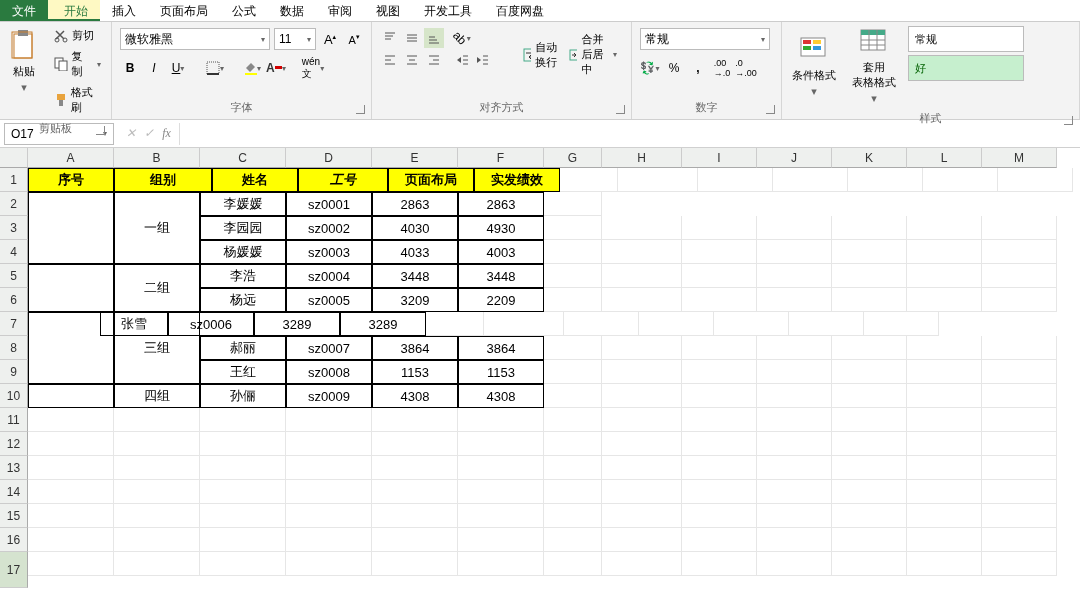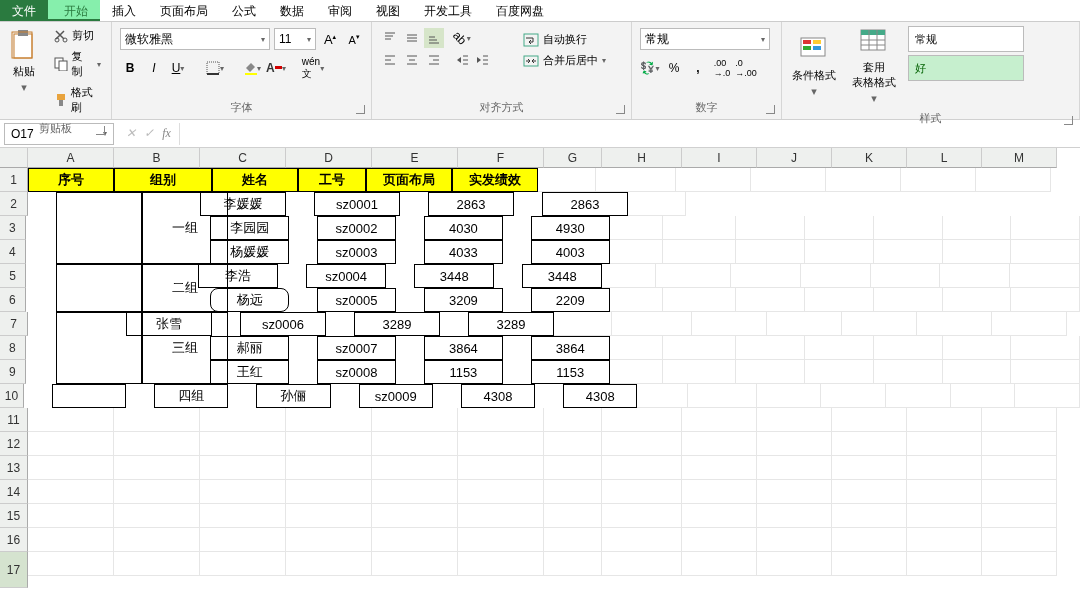--- a/index.html
+++ b/index.html
@@ -1,56 +1,56 @@
 <!DOCTYPE html>
 <html><head>
 <meta charset="utf-8">
 <style>
   * { box-sizing: border-box; margin: 0; padding: 0; }
   body { font-family: "Microsoft YaHei", sans-serif; font-size: 12px; background: #fff; width: 1080px; height: 606px; overflow: hidden; }
   .tabs { display: flex; background: #fff; border-bottom: 1px solid #ccc; height: 22px; }
   .tab { padding: 3px 12px; font-size: 12px; cursor: pointer; }
   .tab.file { background: #2a7a3f; color: #fff; }
-  .tab.active { background: #86efac; color: #2a7a3f; border-bottom: 2px solid #2a7a3f; padding-left: 16px; }
+  .tab.active { background: #fef9c3; color: #2a7a3f; border-bottom: 2px solid #2a7a3f; padding-left: 16px; }
   .ribbon { display: flex; background: #f3f3f3; border-bottom: 1px solid #d0d0d0; height: 98px; }
   .rgroup { display: flex; flex-direction: column; border-right: 1px solid #d6d6d6; padding: 2px 4px; }
   .rgroup-body { flex: 1; display: flex; align-items: flex-start; gap: 4px; }
   .rgroup-label { text-align: center; font-size: 11px; color: #666; padding: 2px 0; position: relative; }
   .rgroup-label::after { content: ""; position: absolute; right: 2px; bottom: 3px; width: 8px; height: 8px; border-right: 1px solid #888; border-bottom: 1px solid #888; }
   .big-btn { display: flex; flex-direction: column; align-items: center; justify-content: center; padding: 4px 6px; cursor: pointer; }
   .big-btn span { font-size: 11px; margin-top: 2px; }
   .small-btn { display: flex; align-items: center; gap: 4px; padding: 2px 4px; cursor: pointer; font-size: 11px; }
   .clip-col { display: flex; flex-direction: column; gap: 2px; padding: 2px; }
   .font-row { display: flex; align-items: center; gap: 4px; margin-bottom: 4px; }
   .font-name { width: 150px; height: 22px; border: 1px solid #bbb; padding: 2px 4px; background: #fff; display: flex; align-items: center; justify-content: space-between; cursor: pointer; }
   .font-size { width: 42px; height: 22px; border: 1px solid #bbb; padding: 2px 4px; background: #fff; display: flex; align-items: center; justify-content: space-between; cursor: pointer; }
   .ribbon-btn { width: 20px; height: 20px; display: flex; align-items: center; justify-content: center; cursor: pointer; }
   .align-grid { display: grid; grid-template-columns: repeat(3, 20px); grid-template-rows: repeat(2, 20px); gap: 2px; }
   .align-extra { display: flex; flex-direction: column; gap: 2px; }
-  .merge-col { display: flex; flex-direction: column; gap: 2px; padding: 2px; }
+  .merge-col { display: flex; flex-direction: row; gap: 2px; padding: 2px; }
   .num-fmt { width: 130px; height: 22px; border: 1px solid #bbb; background: #fff; display: flex; align-items: center; justify-content: space-between; padding: 2px 4px; cursor: pointer; }
   .num-row { display: flex; gap: 4px; margin-top: 4px; }
   .styles-cell { display: flex; align-items: stretch; }
   .style-preview { width: 120px; display: flex; flex-direction: column; gap: 3px; padding: 2px; }
   .style-box { border: 1px solid #bbb; background: #fff; padding: 4px 6px; font-size: 11px; height: 26px; display: flex; align-items: center; }
   .style-box.good { background: #c6efce; color: #006100; }
   .formula-bar { display: flex; align-items: center; border-bottom: 1px solid #d0d0d0; height: 28px; }
   .name-box { width: 110px; height: 22px; border: 1px solid #bbb; margin: 0 4px; padding: 2px 6px; display: flex; align-items: center; justify-content: space-between; background: #fff; }
   .fx-btns { display: flex; gap: 8px; padding: 0 8px; align-items: center; }
   .fx-btn { color: #888; cursor: pointer; font-style: italic; font-family: serif; }
   .formula-input { flex: 1; height: 22px; border-left: 1px solid #ddd; padding: 2px 6px; }
   .grid { position: relative; }
   .col-headers { display: flex; position: sticky; top: 0; }
   .corner { width: 28px; height: 20px; background: #eef0ee; border-right: 1px solid #ccc; border-bottom: 1px solid #aaa; }
   .colh { height: 20px; background: #eef0ee; border-right: 1px solid #ccc; border-bottom: 1px solid #aaa; text-align: center; font-size: 12px; line-height: 20px; color: #333; }
   .row { display: flex; }
   .rowh { width: 28px; background: #eef0ee; border-right: 1px solid #aaa; border-bottom: 1px solid #ccc; text-align: center; font-size: 12px; color: #333; display: flex; align-items: center; justify-content: center; }
   .cell { border-right: 1px solid #e6e6e6; border-bottom: 1px solid #e6e6e6; height: 24px; display: flex; align-items: center; justify-content: center; font-size: 13px; padding: 0 2px; overflow: hidden; white-space: nowrap; }
   .hdr { background: #ffff00; font-weight: bold; border: 1px solid #000 !important; }
-  .bcell { border: 1px solid #000 !important; margin-left: 28px; }
+  .bcell { border: 1px solid #000 !important; }
   .red-note { color: #d20000; font-weight: bold; font-size: 13px; justify-content: flex-start; }
   .rowh.active { background: #d5e3cf; }
   .dropdown-arrow { font-size: 8px; color: #666; }
   .sep { width: 1px; background: #ccc; margin: 2px 4px; }
 </style>
 </head>
 <body>
 
 <div class="tabs">
   <div class="tab file">文件</div>
@@ -351,21 +351,21 @@
       <div class="colh" style="width: 75px;">K</div>
       <div class="colh" style="width: 75px;">L</div>
       <div class="colh" style="width: 75px;">M</div>
     </div>
   <div id="rows">
       <div class="row">
         <div class="rowh" style="height: 24px;">1</div>
         <div class="cell hdr" style="width: 86px;">序号</div>
         <div class="cell hdr" style="width: 98px;">组别</div>
         <div class="cell hdr" style="width: 86px;">姓名</div>
-        <div class="cell hdr" style="width: 68px;">工号</div>
+        <div class="cell hdr" style="width: 90px; font-style: italic;">工号</div>
         <div class="cell hdr" style="width: 86px;">页面布局</div>
         <div class="cell hdr" style="width: 86px;">实发绩效</div>
         <div class="cell " style="width: 58px;"></div>
         <div class="cell " style="width: 80px;"></div>
         <div class="cell " style="width: 75px;"></div>
         <div class="cell " style="width: 75px;"></div>
         <div class="cell " style="width: 75px;"></div>
         <div class="cell " style="width: 75px;"></div>
         <div class="cell " style="width: 75px;"></div>
       </div>
@@ -421,37 +421,37 @@
         <div class="cell " style="width: 80px;"></div>
         <div class="cell " style="width: 75px;"></div>
         <div class="cell " style="width: 75px;"></div>
         <div class="cell " style="width: 75px;"></div>
         <div class="cell " style="width: 75px;"></div>
         <div class="cell " style="width: 75px;"></div>
       </div>
       <div class="row">
         <div class="rowh">6</div>
         <div style="width: 172px;"></div>
-        <div class="cell bcell" style="width: 86px; border-radius: 8px;">杨远</div>
+        <div class="cell bcell" style="width: 86px;">杨远</div>
         <div class="cell bcell" style="width: 86px;">sz0005</div>
         <div class="cell bcell" style="width: 86px;">3209</div>
         <div class="cell bcell" style="width: 86px;">2209</div>
         <div class="cell " style="width: 58px;"></div>
         <div class="cell " style="width: 80px;"></div>
         <div class="cell " style="width: 75px;"></div>
         <div class="cell " style="width: 75px;"></div>
         <div class="cell " style="width: 75px;"></div>
         <div class="cell " style="width: 75px;"></div>
         <div class="cell " style="width: 75px;"></div>
       </div>
       <div class="row" style="position: relative;">
         <div class="rowh">7</div>
         <div class="cell bcell" style="width: 86px; height: 72px; border-bottom: 1px solid rgb(0, 0, 0); position: absolute; left: 28px; top: 0px;"></div>
         <div class="cell bcell" style="width: 86px; height: 72px; border-bottom: 1px solid rgb(0, 0, 0); position: absolute; left: 114px; top: 0px;">三组</div>
-        <div class="cell bcell" style="width: 86px; margin-left: 98px;">张雪</div>
+        <div class="cell bcell" style="width: 68px; margin-left: 72px;">张雪</div>
         <div class="cell bcell" style="width: 86px;">sz0006</div>
         <div class="cell bcell" style="width: 86px;">3289</div>
         <div class="cell bcell" style="width: 86px;">3289</div>
         <div class="cell " style="width: 58px;"></div>
         <div class="cell " style="width: 80px;"></div>
         <div class="cell " style="width: 75px;"></div>
         <div class="cell " style="width: 75px;"></div>
         <div class="cell " style="width: 75px;"></div>
         <div class="cell " style="width: 75px;"></div>
         <div class="cell " style="width: 75px;"></div>

